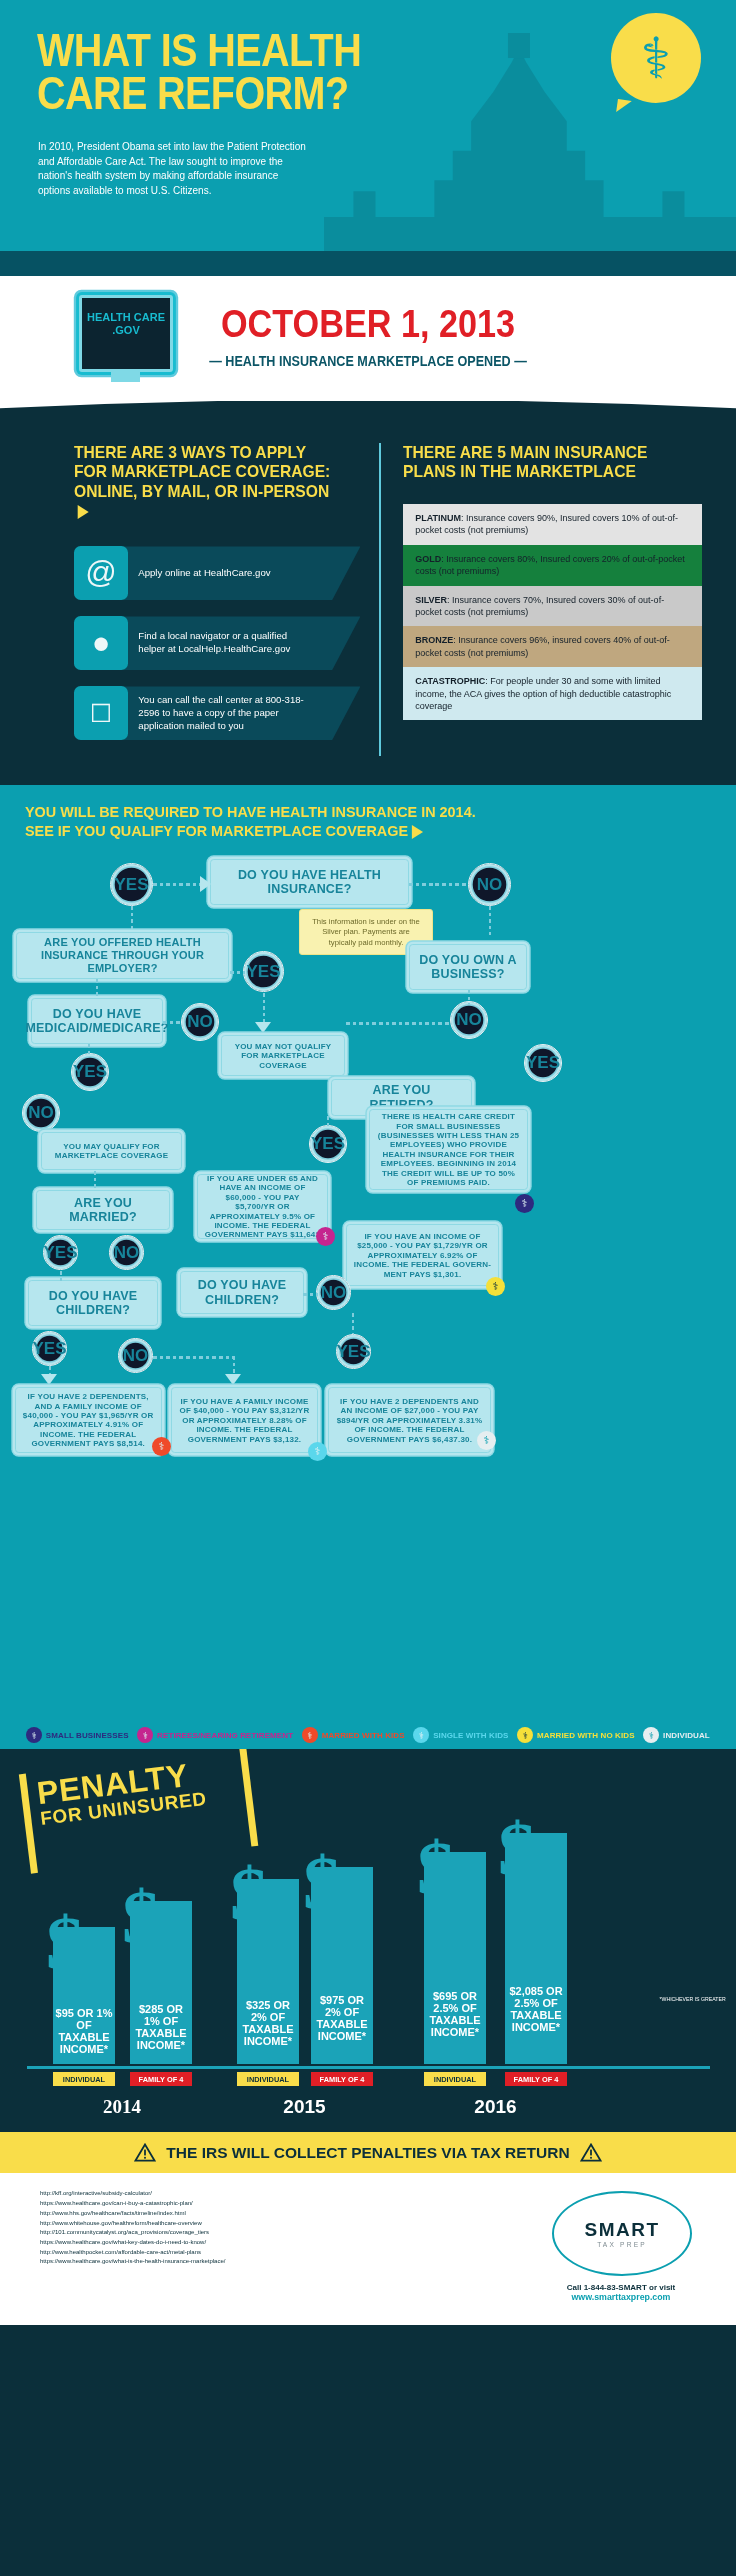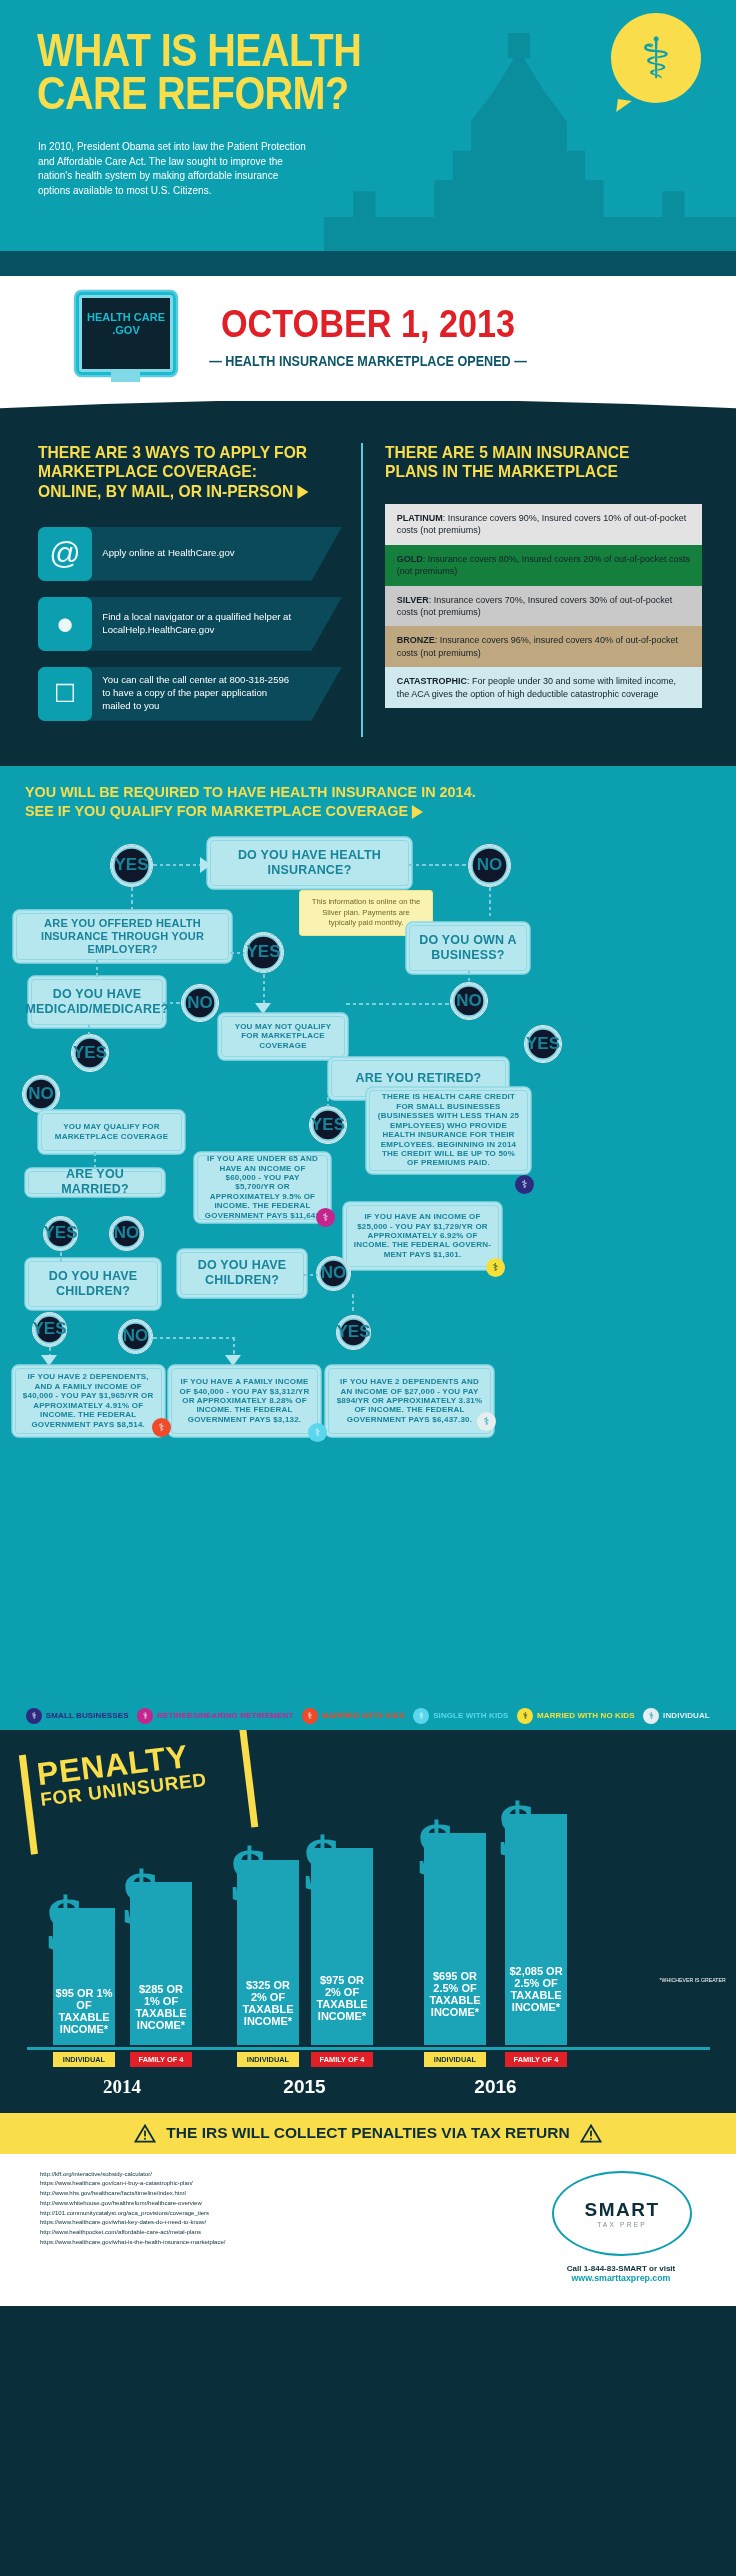--- a/index.html
+++ b/index.html
@@ -61,21 +61,21 @@
   }
   .date-sub{
     position:absolute; left:0; right:0; top:77px; text-align:center;
     color:#0b5566; font-weight:bold; font-size:14px;
     font-family:"Liberation Sans Narrow","Liberation Sans",sans-serif;
     transform:scaleX(.9);
   }
 
   
   .mid { position:relative; background:#0b2f3a; padding:26.5px 0 29px 0; }
-  .mid-wrap{ display:flex; gap:0; }
+  .mid-wrap{ display:flex; gap:0;padding-left:36px; }
   .col-left{ width:361px; padding:0 19px 0 38px; }
   .col-right{ width:375px; padding:0 34px 0 22px; border-left:2.2px solid #5fcadd; }
   .sec-head{
     color:#f9dd4a; font-weight:bold; font-size:17px; line-height:1.16;
     font-family:"Liberation Sans Narrow","Liberation Sans",sans-serif;
     transform:scaleX(.92); transform-origin:left center; text-transform:uppercase;
   }
   .tri { display:inline-block; width:0; height:0; vertical-align:middle;
     border-left:12.5px solid #f9dd4a; border-top:7.4px solid transparent; border-bottom:7.4px solid transparent;
     margin-left:4.4px;}
@@ -277,21 +277,21 @@
 
     <div class="node q" style="left:210px; top:74px; width:199px; height:46px;">DO YOU HAVE HEALTH INSURANCE?</div>
     <div class="circ" style="left:110px; top:78px; width:43px; height:43px;">YES</div>
     <div class="circ" style="left:468px; top:78px; width:43px; height:43px;">NO</div>
     <div class="lnk-h" style="left:153px; top:98px; width:50px;"></div>
     <div class="arrow-r" style="left:200px; top:91px;"></div>
     <div class="lnk-h" style="left:409px; top:98px; width:57px;"></div>
     <div class="lnk-v" style="left:131px; top:121px; height:29px;"></div>
     <div class="lnk-v" style="left:489px; top:121px; height:29px;"></div>
 
-    <div class="note" style="left:299px; top:124px; width:134px; height:46px;">This information is online on the Silver plan. Payments are typically paid monthly.</div>
+    <div class="note" style="left:299px; top:124px; width:134px; height:46px;">This information is under on the Silver plan. Payments are typically paid monthly.</div>
 
     <div class="node q" style="left:16px; top:147px; width:213px; height:47px; font-size:11px;">ARE YOU OFFERED HEALTH INSURANCE THROUGH YOUR EMPLOYER?</div>
     <div class="node q" style="left:409px; top:159px; width:118px; height:46px;">DO YOU OWN A BUSINESS?</div>
 
     <div class="circ" style="left:243px; top:166px; width:41px; height:41px;">YES</div>
     <div class="lnk-h" style="left:230px; top:186px; width:14.7px;"></div>
     <div class="lnk-v" style="left:263px; top:208px; height:31px;"></div>
     <div class="arrow-d" style="left:255px; top:237px;"></div>
 
     <div class="node q" style="left:31px; top:213px; width:132px; height:46px;">DO YOU HAVE MEDICAID/MEDICARE?</div>
@@ -302,35 +302,35 @@
     <div class="node r" style="left:221px; top:250px; width:124px; height:41px;">YOU MAY NOT QUALIFY FOR MARKETPLACE COVERAGE</div>
 
     <div class="circ" style="left:71px; top:268px; width:38px; height:38px;">YES</div>
     <div class="lnk-v" style="left:88px; top:259px; height:10.3px;"></div>
     <div class="circ" style="left:22px; top:309px; width:38px; height:38px;">NO</div>
 
     <div class="circ" style="left:450px; top:216px; width:38px; height:38px;">NO</div>
     <div class="lnk-v" style="left:468px; top:205px; height:13.2px;"></div>
     <div class="circ" style="left:524px; top:259px; width:38px; height:38px;">YES</div>
 
-    <div class="node q" style="left:331px; top:294px; width:175px; height:37px;">ARE YOU RETIRED?</div>
+    <div class="node q" style="left:331px; top:294px; width:141px; height:37px;">ARE YOU RETIRED?</div>
     <div class="lnk-h" style="left:346px; top:237px; width:105px;"></div>
 
     <div class="node r" style="left:41px; top:347px; width:141px; height:38px;">YOU MAY QUALIFY FOR MARKETPLACE COVERAGE</div>
 
     <div class="circ" style="left:309px; top:340px; width:38px; height:38px;">YES</div>
     <div class="lnk-v" style="left:327px; top:331px; height:10.3px;"></div>
 
     <div class="node r" style="left:369px; top:324px; width:159px; height:81px;">THERE IS HEALTH CARE CREDIT FOR SMALL BUSINESSES (BUSINESSES WITH LESS THAN 25 EMPLOYEES) WHO PROVIDE HEALTH INSURANCE FOR THEIR EMPLOYEES. BEGINNING IN 2014 THE CREDIT WILL BE UP TO 50% OF PREMIUMS PAID.</div>
 
     <div class="node r" style="left:197px; top:389px; width:131px; height:65px;">IF YOU ARE UNDER 65 AND HAVE AN INCOME OF $60,000 - YOU PAY $5,700/YR OR APPROXIMATELY 9.5% OF INCOME. THE FEDERAL GOVERNMENT PAYS $11,642</div>
     <div class="badge" style="left:316px; top:442px; background:#c5258f;">⚕</div>
     <div class="badge" style="left:515px; top:409px; background:#2e2a7f;">⚕</div>
 
-    <div class="node q" style="left:28px; top:405px; width:134px; height:23px;">ARE YOU MARRIED?</div>
+    <div class="node q" style="left:36px; top:405px; width:134px; height:40px;">ARE YOU MARRIED?</div>
     <div class="lnk-v" style="left:94px; top:386px; height:19px;"></div>
 
     <div class="circ" style="left:43px; top:450px; width:35px; height:35px;">YES</div>
     <div class="circ" style="left:109px; top:450px; width:35px; height:35px;">NO</div>
 
     <div class="node r" style="left:346px; top:439px; width:153px; height:62px;">IF YOU HAVE AN INCOME OF $25,000 - YOU PAY $1,729/YR OR APPROXIMATELY 6.92% OF INCOME. THE FEDERAL GOVERN-MENT PAYS $1,301.</div>
     <div class="badge" style="left:486px; top:492px; background:#f5e03a; color:#0b2f3a;">⚕</div>
 
     <div class="node q" style="left:28px; top:495px; width:130px; height:46px;">DO YOU HAVE CHILDREN?</div>
     <div class="lnk-v" style="left:60px; top:486px; height:10.3px;"></div>

